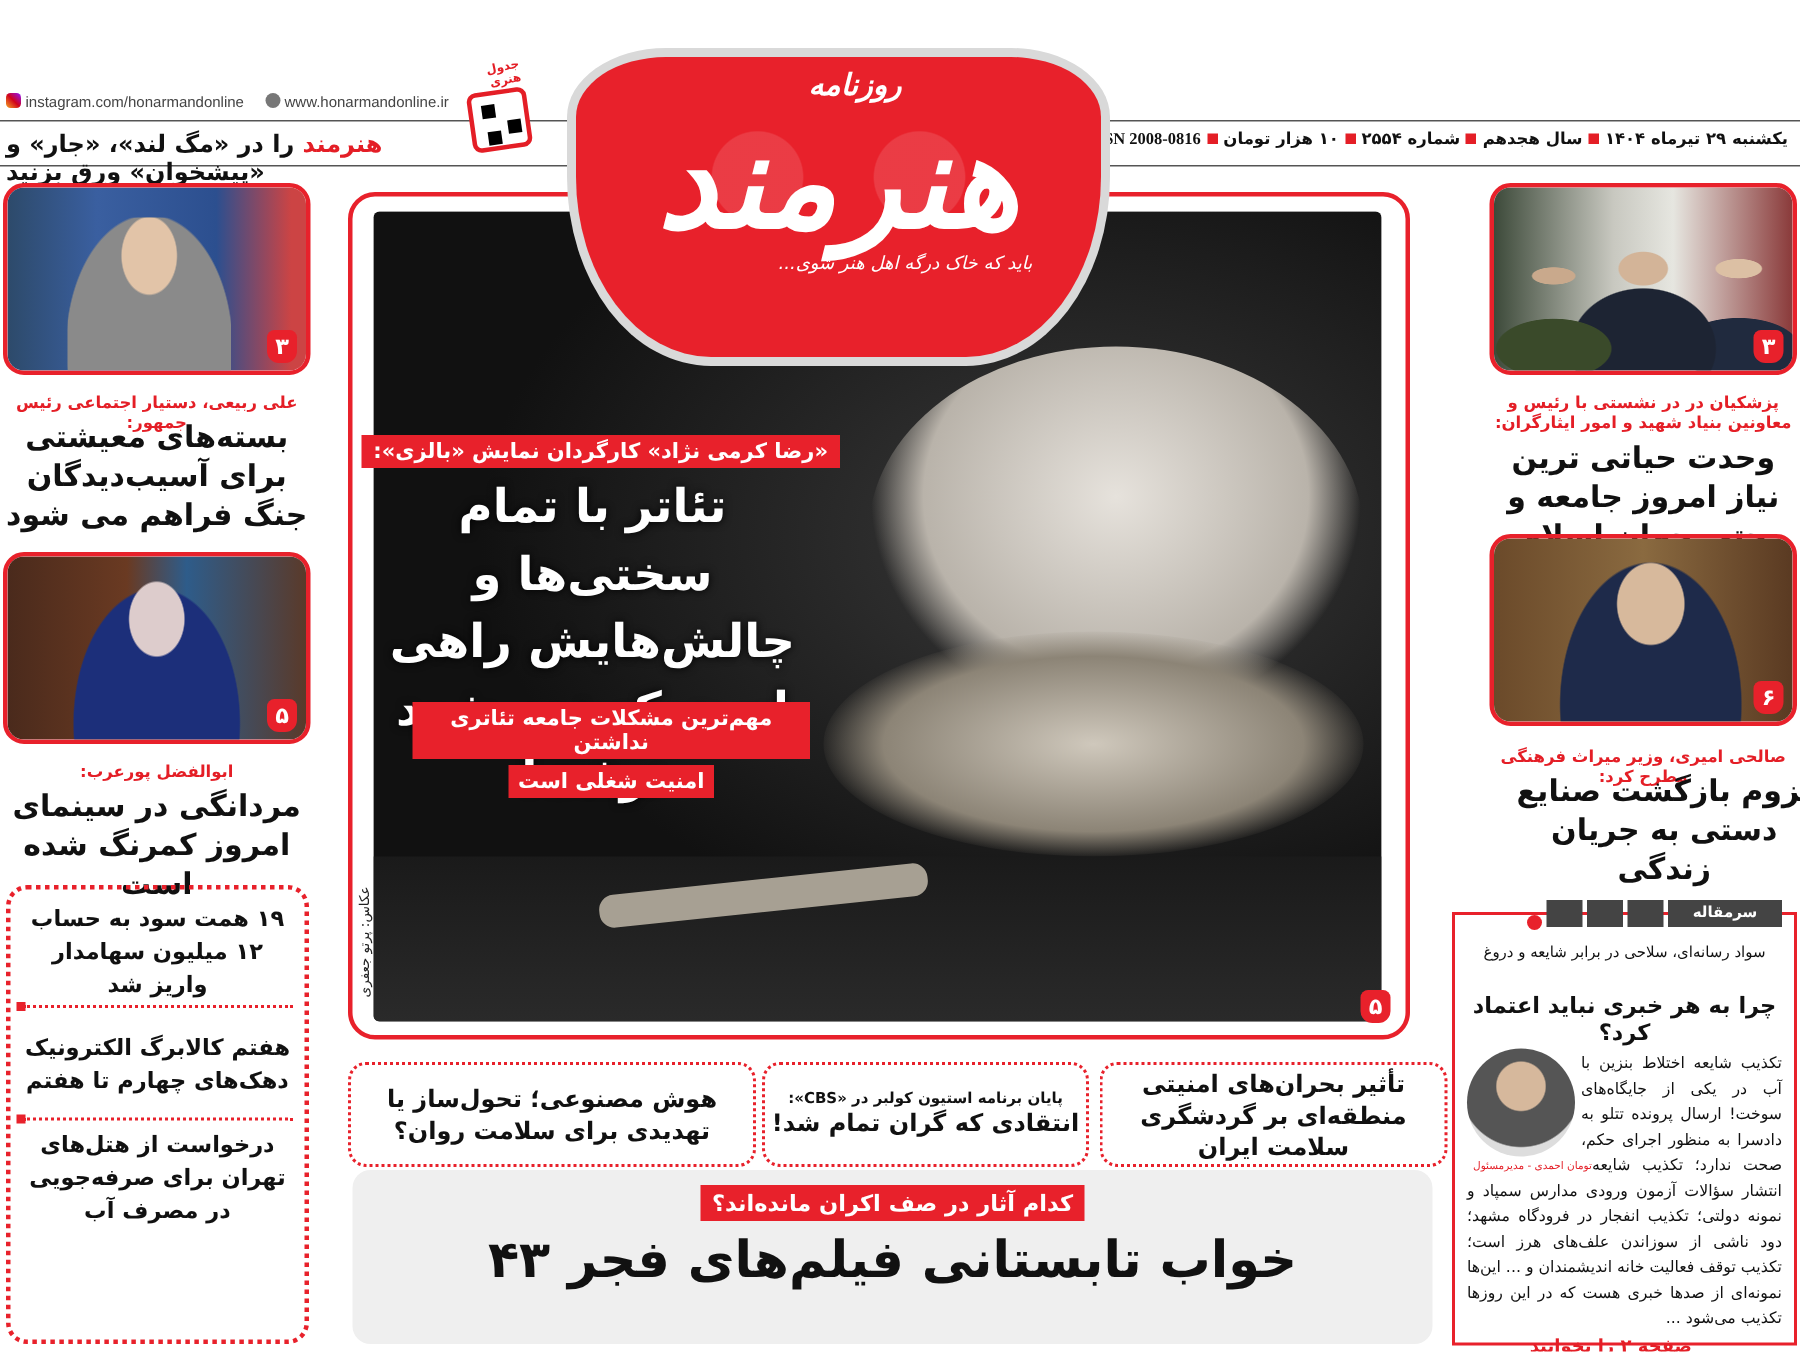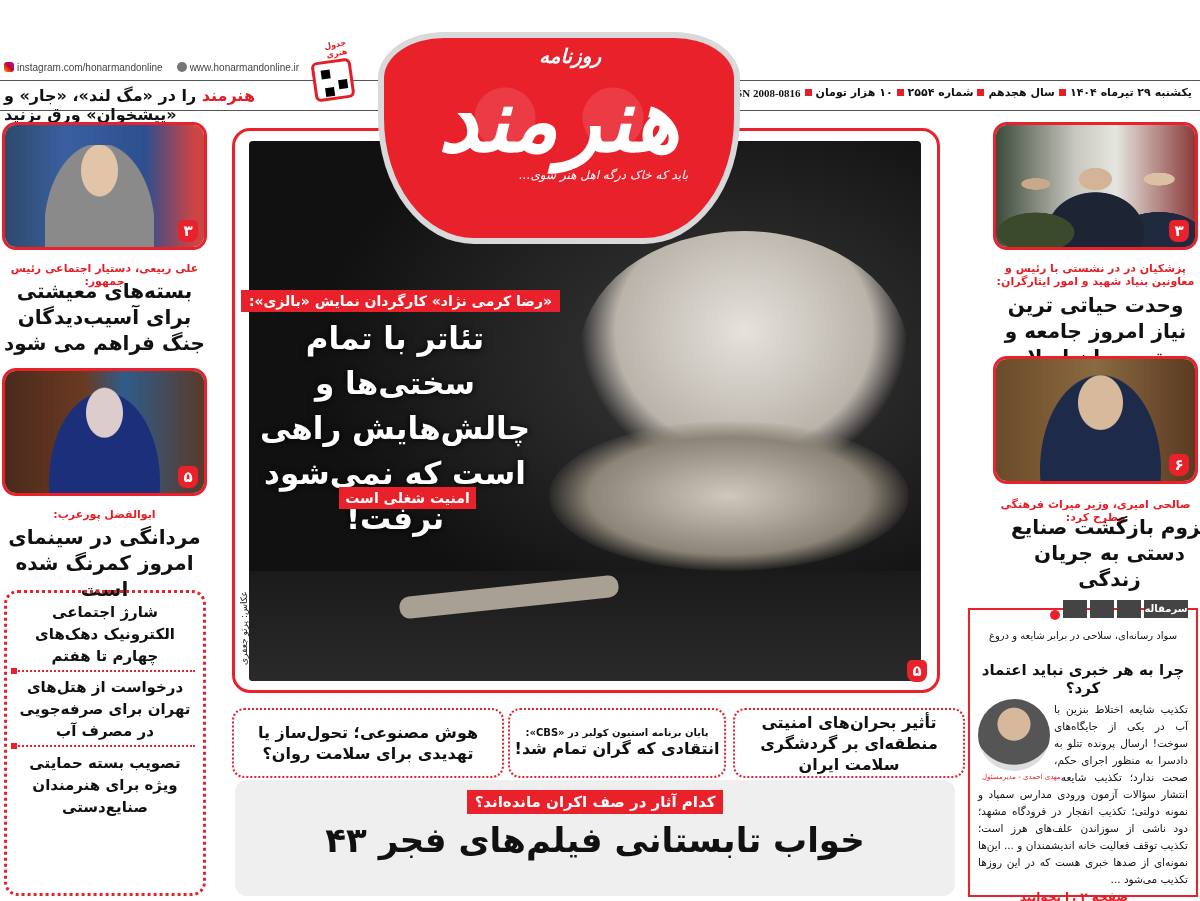--- a/index.html
+++ b/index.html
@@ -60,21 +60,21 @@
   .briefs { position: absolute; left: 4px; top: 590px; width: 202px; height: 306px; border: 3px dotted #e8212b; border-radius: 14px; padding: 4px 8px; }
   .brief { font-size: 15px; font-weight: bold; text-align: center; direction: rtl; line-height: 22px; height: 75px; display: flex; align-items: center; justify-content: center; border-bottom: 2px dotted #e8212b; position: relative; }
   .brief:last-child { border-bottom: none; }
   .brief::after { content:""; position: absolute; bottom: -4px; left: -4px; width: 6px; height: 6px; background: #e8212b; }
   .brief:last-child::after { display: none; }
 
   
   .editorial { position: absolute; left: 968px; top: 608px; width: 230px; height: 289px; border: 2px solid #e8212b; padding: 6px 8px; direction: rtl; }
   .ed-tabs { position: absolute; right: 8px; top: -10px; display: flex; gap: 3px; }
   .ed-tabs .tab { width: 24px; height: 18px; background: #444; }
-  .ed-tabs .tab.main { width: 44px; color: #fff; font-size: 10px; font-weight: bold; text-align: center; line-height: 18px; border-radius: 0 0 0 0; }
+  .ed-tabs .tab.main { width: 76px; color: #fff; font-size: 10px; font-weight: bold; text-align: center; line-height: 18px; border-radius: 0 0 0 0; }
   .ed-tabs .dot { width: 10px; height: 10px; background: #e8212b; border-radius: 50%; margin-top: 10px; }
   .ed-sup { margin-top: 14px; font-size: 10px; text-align: center; }
   .ed-title { font-size: 15px; font-weight: bold; text-align: center; margin-top: 20px; }
   .ed-body { font-size: 10.5px; line-height: 17px; text-align: justify; margin-top: 4px; }
   .ed-avatar { float: left; width: 72px; height: 72px; border-radius: 50%; background: radial-gradient(circle at 50% 35%, #d6b89c 0 16px, #555 17px 40px, #ddd 41px); margin: 2px 4px 2px 0; }
   .ed-author { float: left; clear: left; font-size: 7px; color: #e41e26; margin-left: 4px; margin-bottom: 4px; }
   .ed-more { color: #e41e26; font-weight: bold; font-size: 12px; margin-top: 2px; margin-right: 60px; }
 
   
   .box { position: absolute; top: 708px; height: 70px; border: 2px dotted #e8212b; border-radius: 12px; display: flex; flex-direction: column; align-items: center; justify-content: center; direction: rtl; text-align: center; }
@@ -124,44 +124,44 @@
 <div class="masthead">
   <div class="shape"></div>
   <div class="small">روزنامه</div>
   <div class="big">هنرمند</div>
   <div class="slogan">...باید که خاک درگه اهل هنر شوی</div>
 </div>
 
 <div class="kicker" style="right:640px;top:290px;">«رضا کرمی نژاد» کارگردان نمایش «بالزی»:</div>
 <div class="main-headline" style="top:316px;">تئاتر با تمام سختی‌ها و چالش‌هایش راهی است که نمی‌شود نرفت!</div>
 <div class="sub-kicker" style="top:468px;">
-  <br>
+  <span>مهم‌ترین مشکلات جامعه تئاتری نداشتن</span><br>
   <span>امنیت شغلی است</span>
 </div>
 
 <div class="side-photo" style="left:2px;top:122px;">
   <div class="ph" style="background:linear-gradient(90deg,#2d4a6a 0,#3a5fa0 30%,#2c4f8f 70%,#c44 95%);"></div>
   <div class="ph" style="left:40px;right:50px;top:20px;background:radial-gradient(ellipse at 50% 25%,#e2c4a8 0 18px,transparent 19px),radial-gradient(ellipse at 50% 85%,#8a8a8a 0 55px,transparent 56px);"></div>
   <div class="page-badge">۳</div>
 </div>
 <div class="side-kicker" style="left:2px;top:262px;">علی ربیعی، دستیار اجتماعی رئیس جمهور:</div>
 <div class="side-head" style="left:2px;top:278px;">بسته‌های معیشتی برای آسیب‌دیدگان جنگ فراهم می شود</div>
 
 <div class="side-photo" style="left:2px;top:368px;">
   <div class="ph" style="background:linear-gradient(90deg,#4a2a1c 0,#6a3a22 40%,#2e5c8a 60%,#5a3a2a 100%);"></div>
   <div class="ph" style="left:40px;right:40px;top:15px;background:radial-gradient(ellipse at 50% 25%,#dcc 0 18px,transparent 19px),radial-gradient(ellipse at 50% 90%,#1c2f7a 0 55px,transparent 56px);"></div>
   <div class="page-badge">۵</div>
 </div>
 <div class="side-kicker" style="left:2px;top:508px;">ابوالفضل پورعرب:</div>
 <div class="side-head" style="left:2px;top:524px;">مردانگی در سینمای امروز کمرنگ شده است</div>
 
 <div class="briefs">
-  <div class="brief">شارژ اجتماعی الکترونیک دهک‌های چهارم تا هفتم</div>
+  <div class="brief">۱۹ همت سود به حساب ۱۲ میلیون سهامدار واریز شد</div>
+  <div class="brief">هفتم کالابرگ الکترونیک دهک‌های چهارم تا هفتم</div>
   <div class="brief">درخواست از هتل‌های تهران برای صرفه‌جویی در مصرف آب</div>
-  <div class="brief">تصویب بسته حمایتی ویژه برای هنرمندان صنایع‌دستی</div>
 </div>
 
 <div class="side-photo" style="left:993px;top:122px;">
   <div class="ph" style="background:linear-gradient(90deg,#3d4a3a 0,#c8c8c0 40%,#e6e6e0 60%,#8a3a3a 100%);"></div>
   <div class="ph" style="top:25px;background:radial-gradient(ellipse at 20% 35%,#c9a98c 0 14px,transparent 15px),radial-gradient(ellipse at 20% 85%,#3a4a2a 0 38px,transparent 39px),radial-gradient(ellipse at 50% 30%,#d3b498 0 16px,transparent 17px),radial-gradient(ellipse at 50% 85%,#1d2433 0 48px,transparent 49px),radial-gradient(ellipse at 82% 30%,#dcc0a4 0 15px,transparent 16px),radial-gradient(ellipse at 82% 85%,#202a3e 0 40px,transparent 41px);"></div>
   <div class="page-badge">۳</div>
 </div>
 <div class="side-kicker" style="left:993px;top:262px;">پزشکیان در در نشستی با رئیس و معاونین بنیاد شهید و امور ایثارگران:</div>
 <div class="side-head" style="left:993px;top:292px;">وحدت حیاتی ترین نیاز امروز جامعه و حتی جهان اسلام</div>
 
@@ -177,21 +177,21 @@
   <div class="ed-tabs">
     <div class="tab main">سرمقاله</div>
     <div class="tab"></div>
     <div class="tab"></div>
     <div class="tab"></div>
     <div class="dot"></div>
   </div>
   <div class="ed-sup">سواد رسانه‌ای، سلاحی در برابر شایعه و دروغ</div>
   <div class="ed-title">چرا به هر خبری نباید اعتماد کرد؟</div>
   <div class="ed-avatar"></div>
-  <div class="ed-author">مهدی احمدی - مدیرمسئول</div>
+  <div class="ed-author">تومان احمدی - مدیرمسئول</div>
   <div class="ed-body">تکذیب شایعه اختلاط بنزین با آب در یکی از جایگاه‌های سوخت! ارسال پرونده تتلو به دادسرا به منظور اجرای حکم، صحت ندارد؛ تکذیب شایعه انتشار سؤالات آزمون ورودی مدارس سمپاد و نمونه دولتی؛ تکذیب انفجار در فرودگاه مشهد؛ دود ناشی از سوزاندن علف‌های هرز است؛ تکذیب توقف فعالیت خانه اندیشمندان و ... این‌ها نمونه‌ای از صدها خبری هست که در این روزها تکذیب می‌شود ...</div>
   <div class="ed-more">صفحه ۲ را بخوانید</div>
 </div>
 
 <div class="box" style="left:733px;width:232px;">
   <div class="h">تأثیر بحران‌های امنیتی منطقه‌ای بر گردشگری سلامت ایران</div>
 </div>
 <div class="box" style="left:508px;width:218px;">
   <div class="k">پایان برنامه استیون کولبر در «CBS»:</div>
   <div class="h">انتقادی که گران تمام شد!</div>

